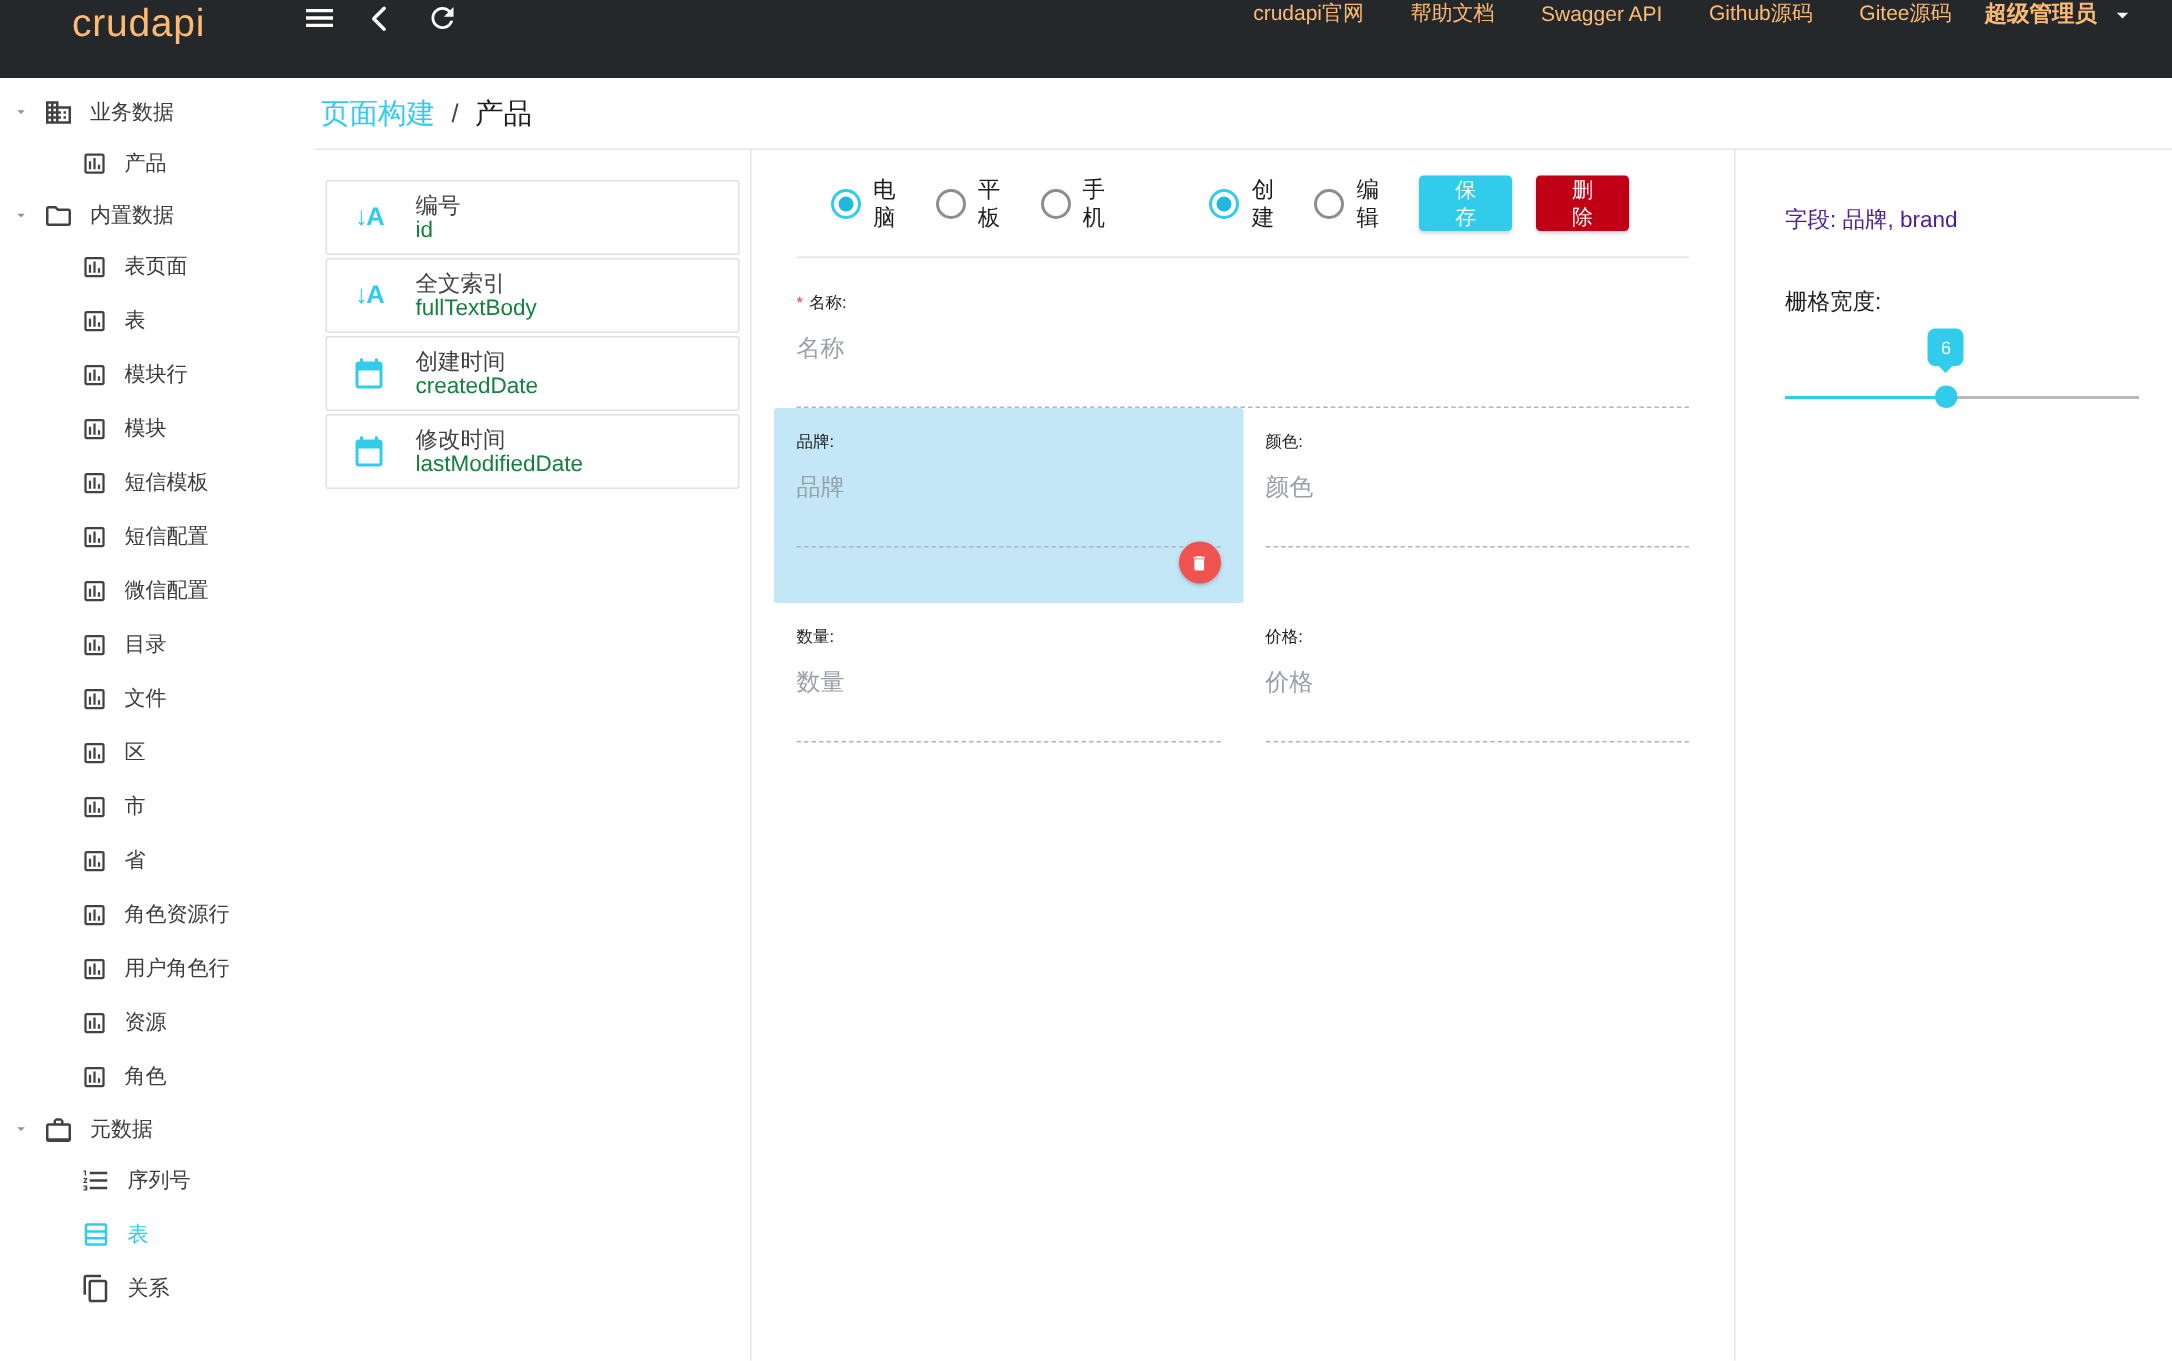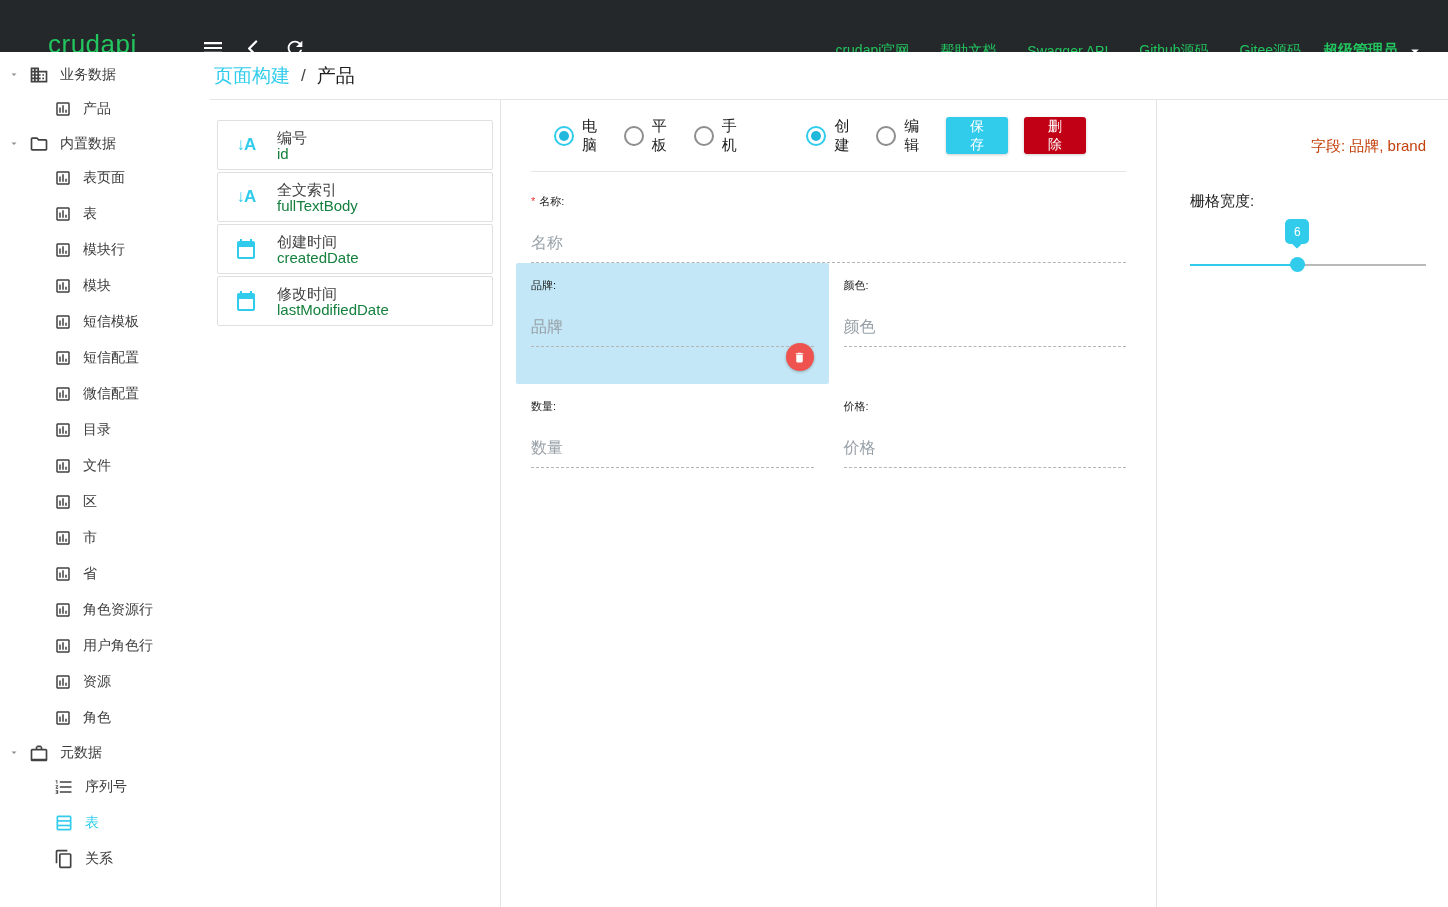--- a/index.html
+++ b/index.html
@@ -1,21 +1,21 @@
 <!DOCTYPE html>
 <html><head>
 <meta charset="utf-8">
 <style>
   * { box-sizing: border-box; }
   html,body { margin:0; width:1448px; height:907px; overflow:hidden;
     font-family:"Liberation Sans","DejaVu Sans",sans-serif; background:#fff; color:#212121; }
 
   
   .header { position:absolute; top:0; left:0; right:0; height:60px; background:#24282b;
-    display:flex; align-items:flex-end; color:#22c55e; }
+    display:flex; align-items:flex-start; color:#fdba74; }
   .logo { font-size:26px; margin-left:48px; letter-spacing:.5px; font-weight:400; }
   .header-icons { display:flex; align-items:center; gap:17px; margin-left:64px; }
   .hicon { width:24px; height:24px; display:flex; align-items:center; justify-content:center; cursor:pointer; color:#fff; }
   .header-nav { margin-left:auto; display:flex; align-items:center; gap:31px; font-size:14px; margin-right:22px; }
   .nav-link { cursor:pointer; white-space:nowrap; }
   .user-menu { display:flex; align-items:center; gap:8px; cursor:pointer; }
   .user-label { font-size:15px; font-weight:bold; }
 
   
   .sidebar { position:absolute; top:52px; left:0; width:210px; bottom:0; background:#fff;
@@ -60,30 +60,30 @@
   .mode-group { display:flex; margin-left:43px; }
   .btn { height:37px; padding:0 17px; border:none; border-radius:3px; color:#fff; font-size:14px; cursor:pointer; }
   .btn-save { background:#31ccec; margin-left:auto; box-shadow:0 1px 3px rgba(0,0,0,.2); }
   .btn-delete { background:#c10015; margin-left:16px; margin-right:40px; box-shadow:0 1px 3px rgba(0,0,0,.2); }
   .form-divider { border-top:1px solid #e4e4e4; margin:0 30px; }
   .form-fields { padding:7px 30px 0; }
   .frow { display:flex; margin:0 -15px; align-items:flex-start; }
   .fcol { flex:1; min-width:0; padding:15px 15px 0; position:relative; }
   .field-label { font-size:11px; color:#1d1d1d; }
   .req { color:#e53935; margin-right:4px; }
-  .field-placeholder { margin-top:24px; font-size:16px; color:#98a1a8; padding-bottom:8px;
+  .field-placeholder { margin-top:13px; font-size:16px; color:#98a1a8; padding-bottom:28px;
     border-bottom:1px dashed #b5b5b5; cursor:text; }
   .fcol.selected { background:#c3e7f6; border-radius:2px; padding-bottom:37px; }
   .delete-chip { position:absolute; right:15px; bottom:13px; width:28px; height:28px; border-radius:50%;
     background:#ef5350; display:flex; align-items:center; justify-content:center; cursor:pointer;
     box-shadow:0 1px 3px rgba(0,0,0,.25); }
 
   
   .inspector { flex:1; padding:37px 22px 0 33px; }
-  .info-text { font-size:15px; color:#c2410c;text-align:right; }
+  .info-text { font-size:15px; color:#4c1d95; }
   .grid-label { margin-top:36px; font-size:15px; color:#1d1d1d; }
   .slider-wrap { position:relative; margin-top:46px; height:15px; width:236px; cursor:pointer; }
   .slider-track { position:absolute; left:0; right:0; top:6.5px; height:2px; background:#b9b9b9; }
   .slider-fill { position:absolute; left:0; top:6.5px; height:2px; background:#31ccec; }
   .slider-thumb { position:absolute; top:0; width:15px; height:15px; border-radius:50%; background:#31ccec; }
   .slider-tooltip { position:absolute; top:-38px; width:24px; height:25px; border-radius:5px; background:#31ccec;
     color:#fff; font-size:12px; display:flex; align-items:center; justify-content:center; }
   .slider-tooltip::after { content:""; position:absolute; left:50%; bottom:-3px; width:8px; height:8px;
     background:#31ccec; transform:translateX(-50%) rotate(45deg); border-radius:1px; }
 </style>

